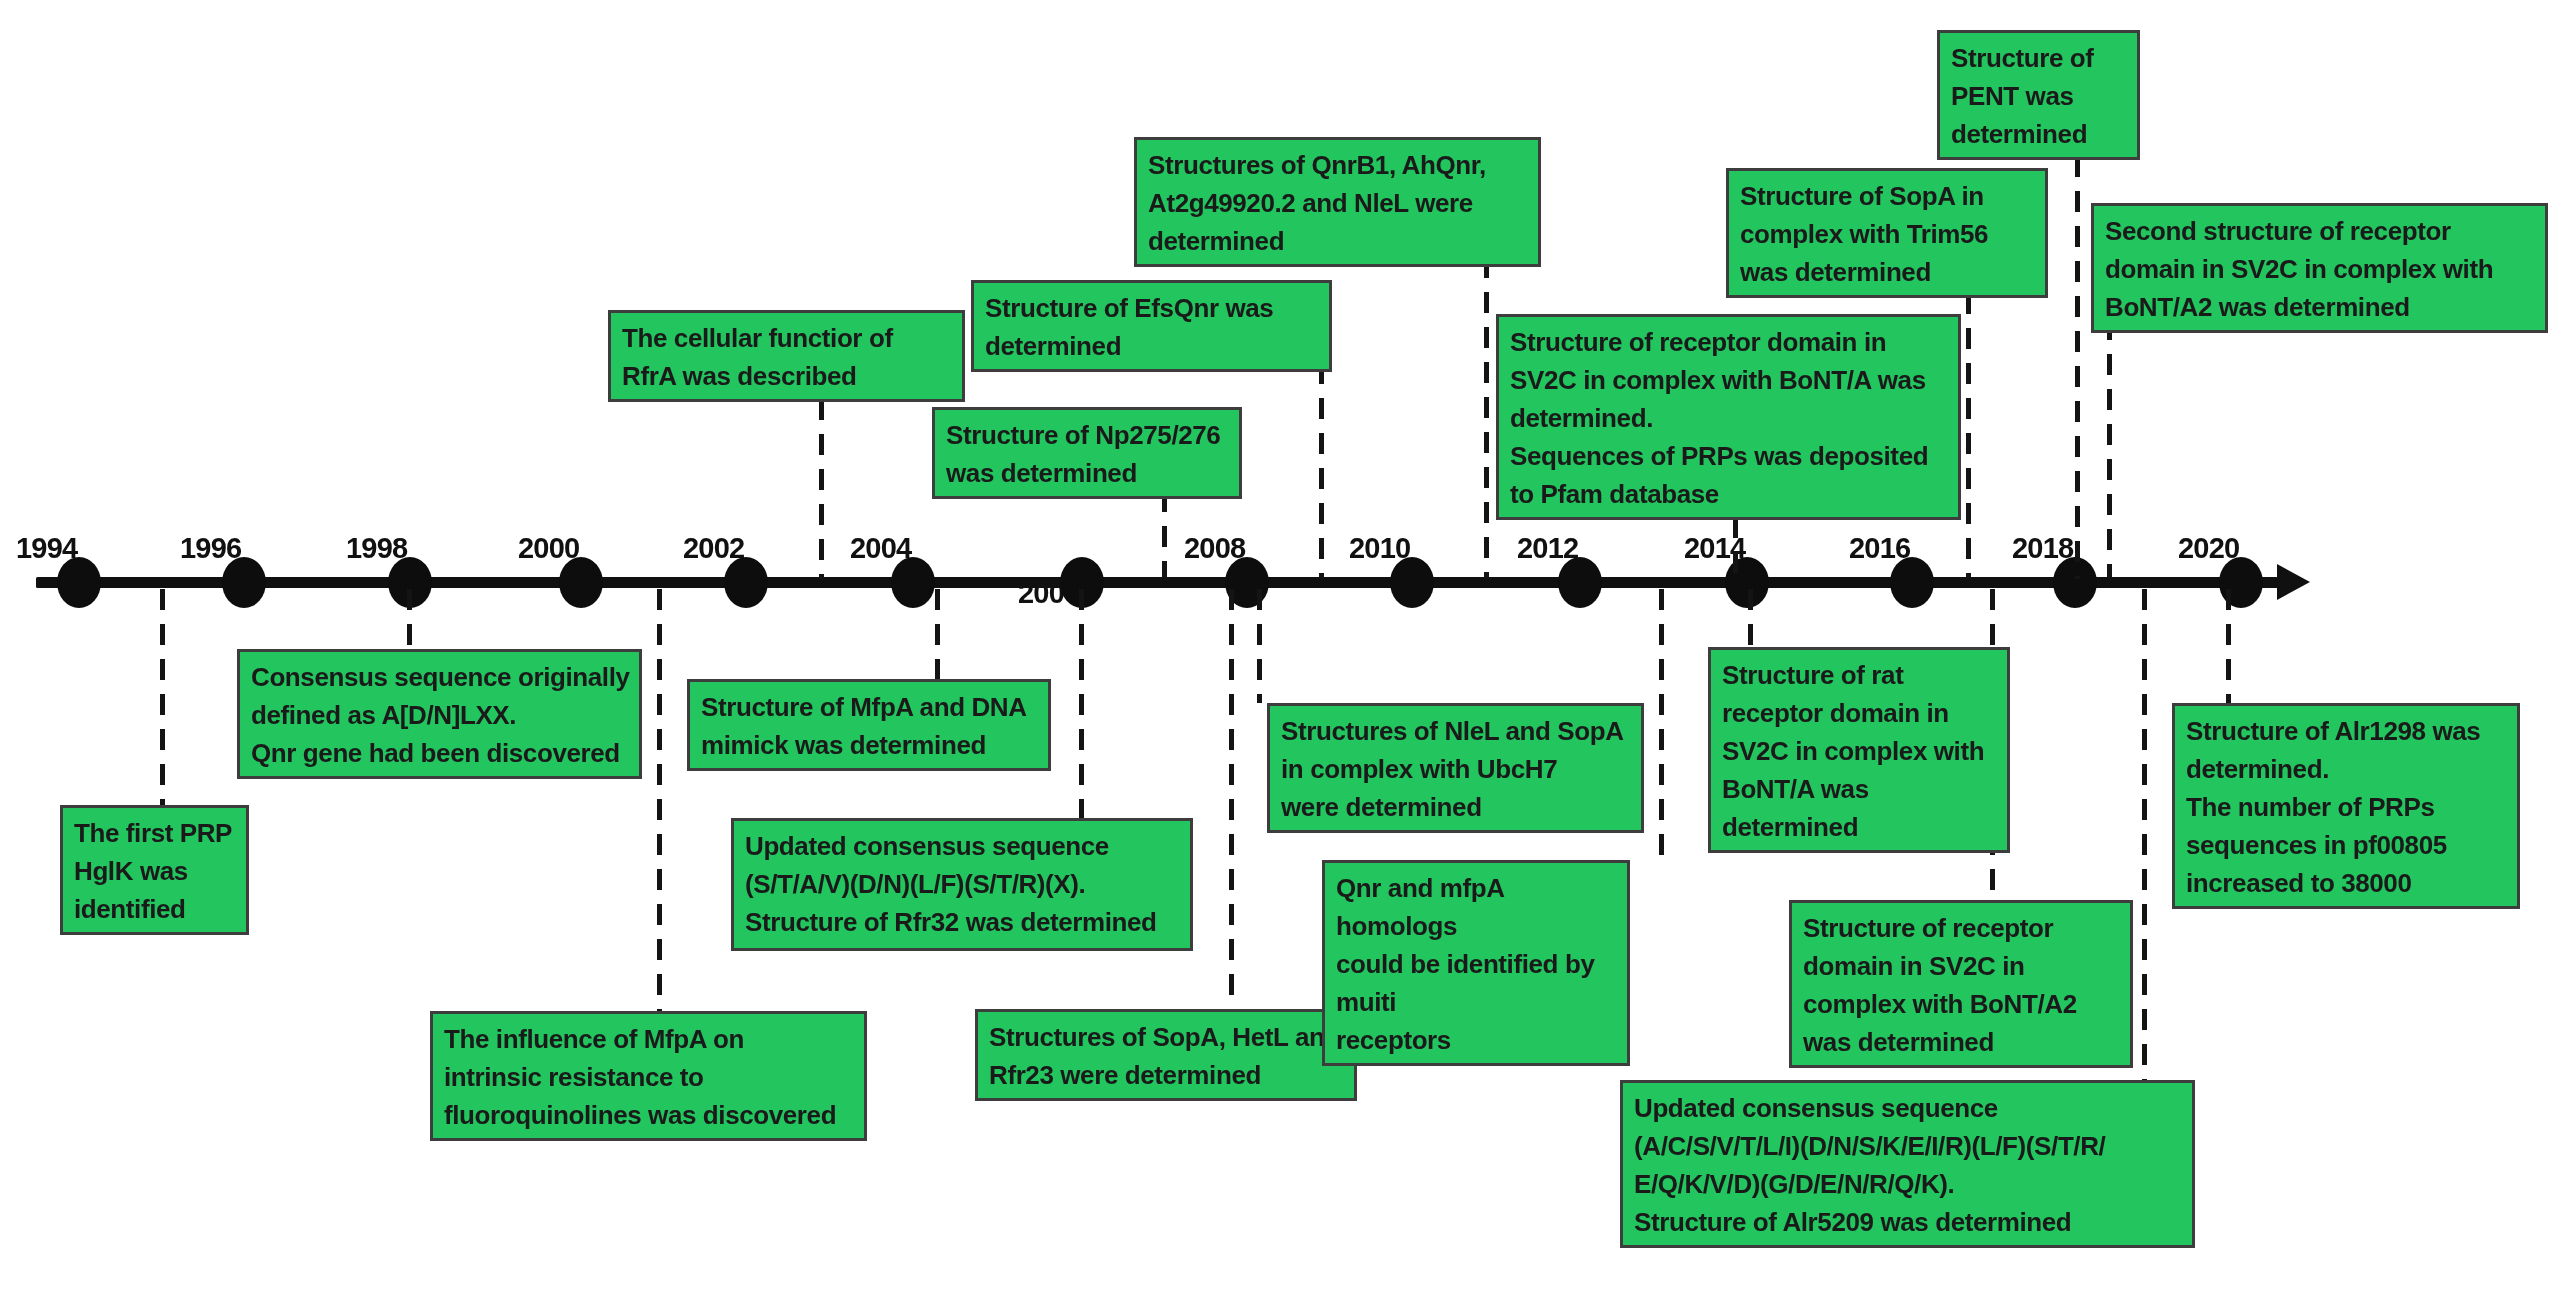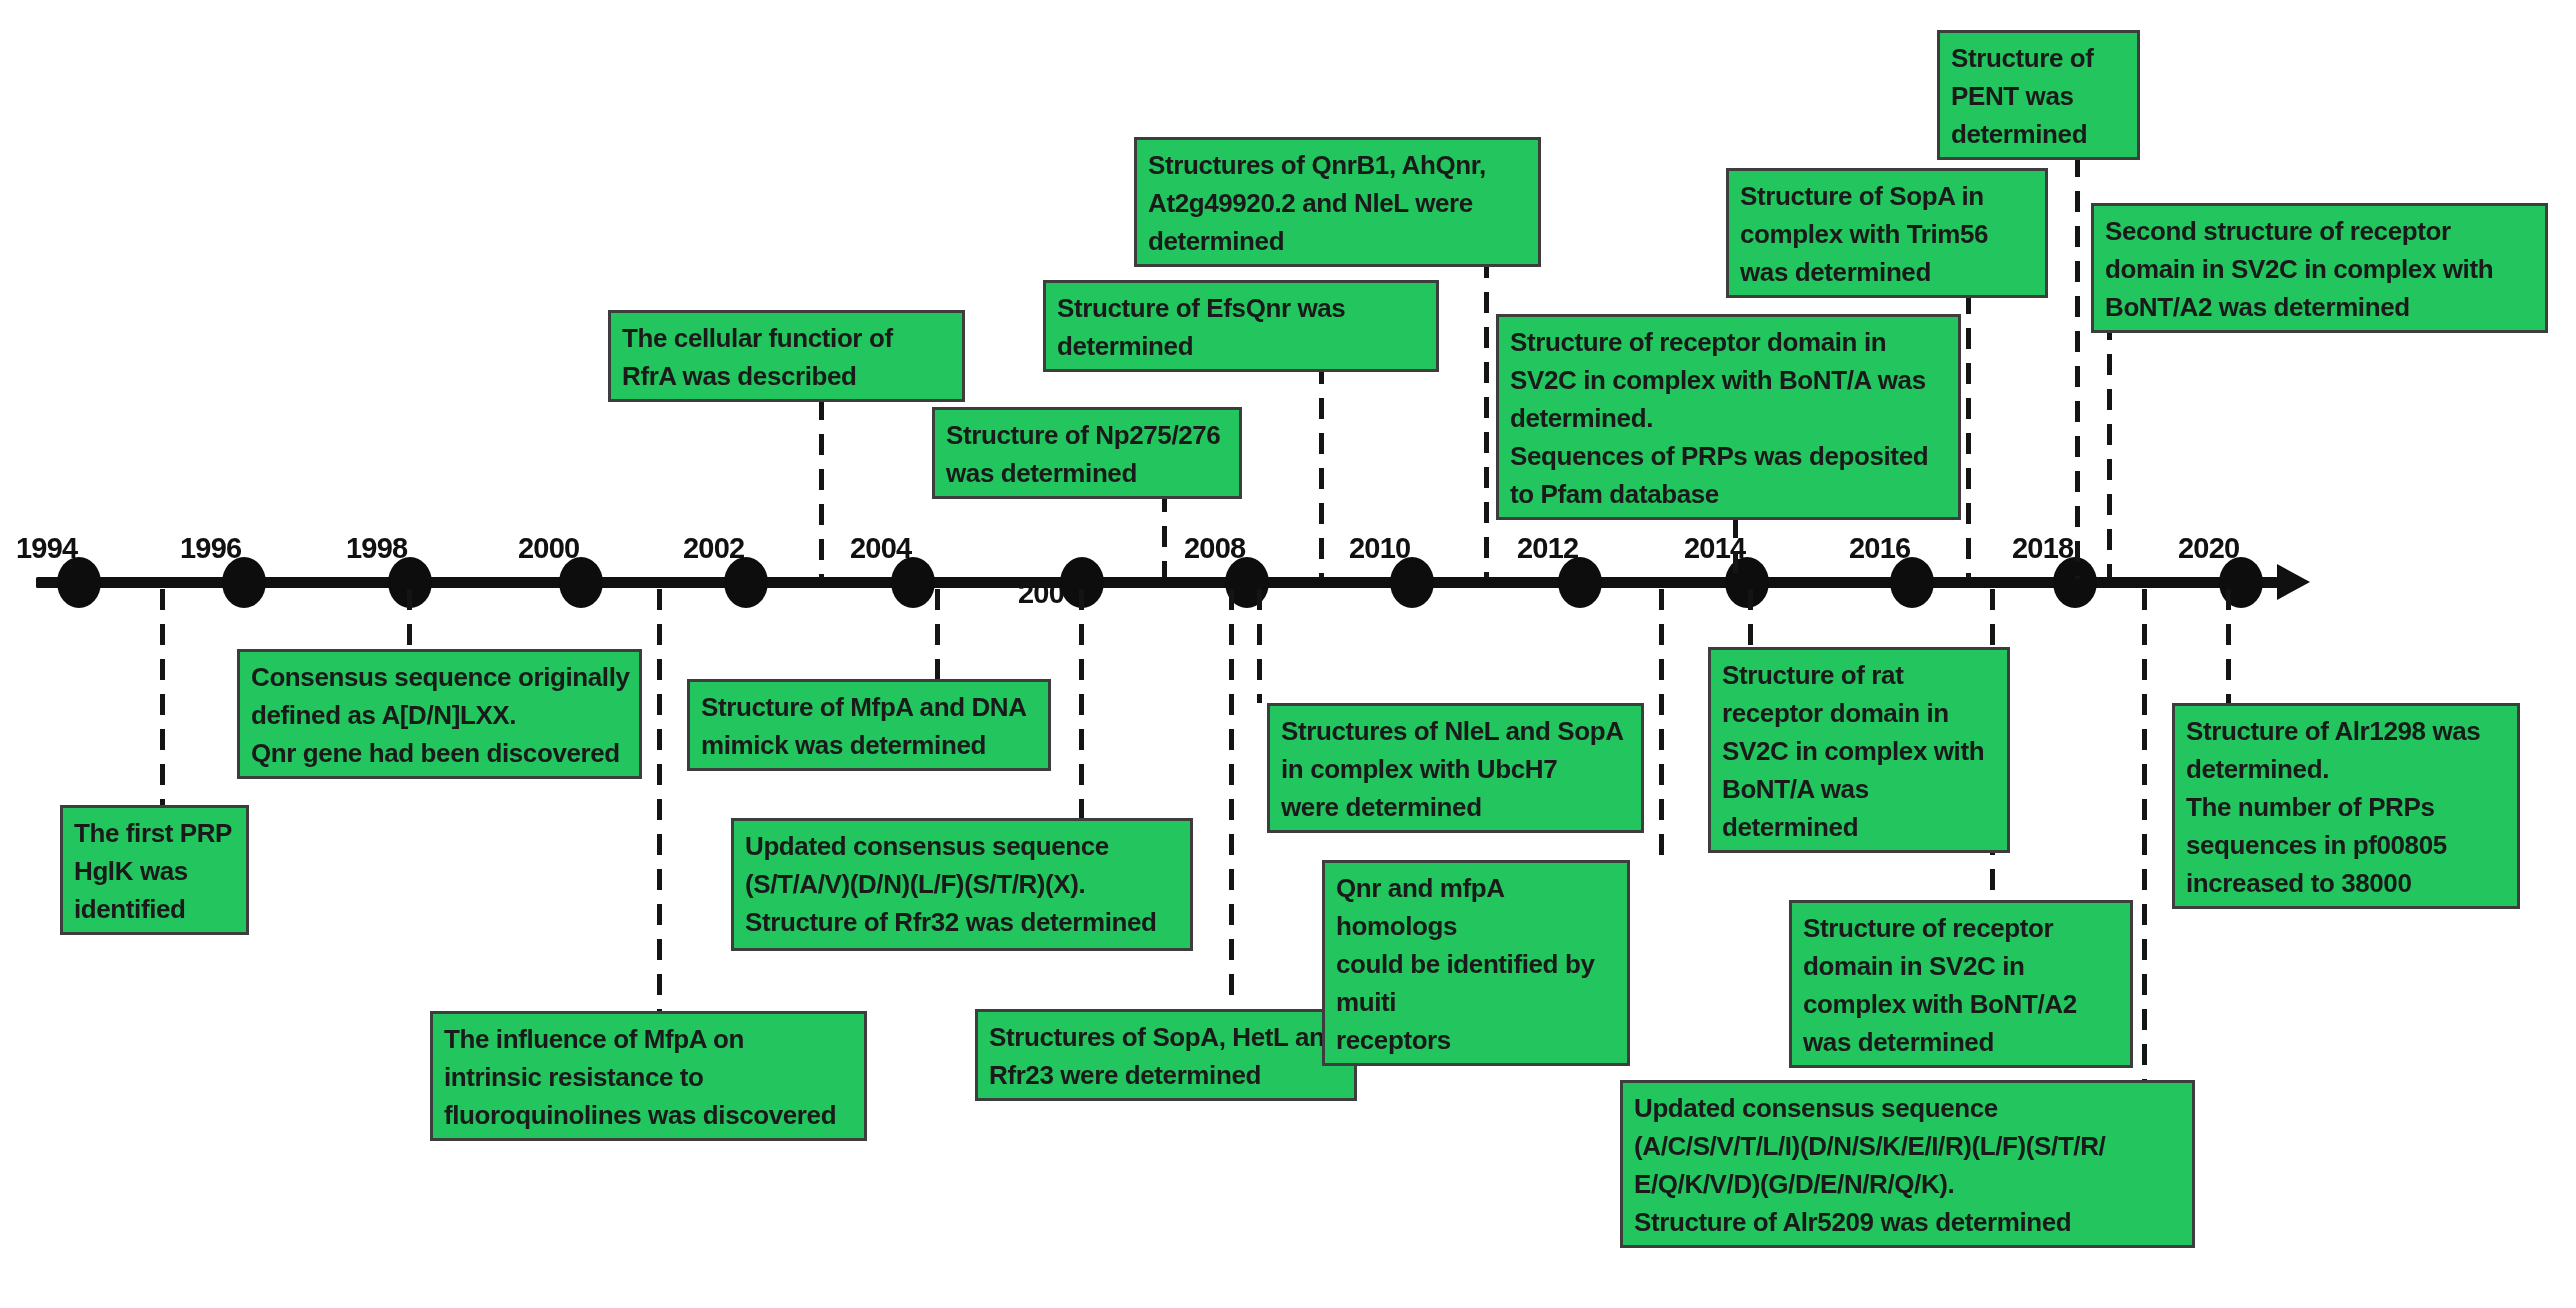--- a/index.html
+++ b/index.html
@@ -119,21 +119,21 @@
       <div class="connector" style="left: 1748px; top: 589px; height: 58px;"></div>
       <div class="connector" style="left: 1990px; top: 589px; height: 311px;"></div>
       <div class="connector" style="left: 2142px; top: 589px; height: 491px;"></div>
       <div class="connector" style="left: 2226px; top: 589px; height: 114px;"></div>
     </div>
   <div>
       <div class="event-box" style="left: 608px; top: 310px; width: 357px; min-height: 89px;">The cellular functior of
 RfrA was described</div>
       <div class="event-box" style="left: 932px; top: 407px; width: 310px; min-height: 83px;">Structure of Np275/276
 was determined</div>
-      <div class="event-box" style="left: 1043px; top: 280px; width: 396px; min-height: 83px;">Structure of EfsQnr was
+      <div class="event-box" style="left: 971px; top: 280px; width: 361px; min-height: 83px;">Structure of EfsQnr was
 determined</div>
       <div class="event-box" style="left: 1134px; top: 137px; width: 407px; min-height: 121px;">Structures of QnrB1, AhQnr,
 At2g49920.2 and NleL were
 determined</div>
       <div class="event-box" style="left: 1496px; top: 314px; width: 465px; min-height: 203px;">Structure of receptor domain in
 SV2C in complex with BoNT/A was
 determined.
 Sequences of PRPs was deposited
 to Pfam database</div>
       <div class="event-box" style="left: 1726px; top: 168px; width: 322px; min-height: 126px;">Structure of SopA in

